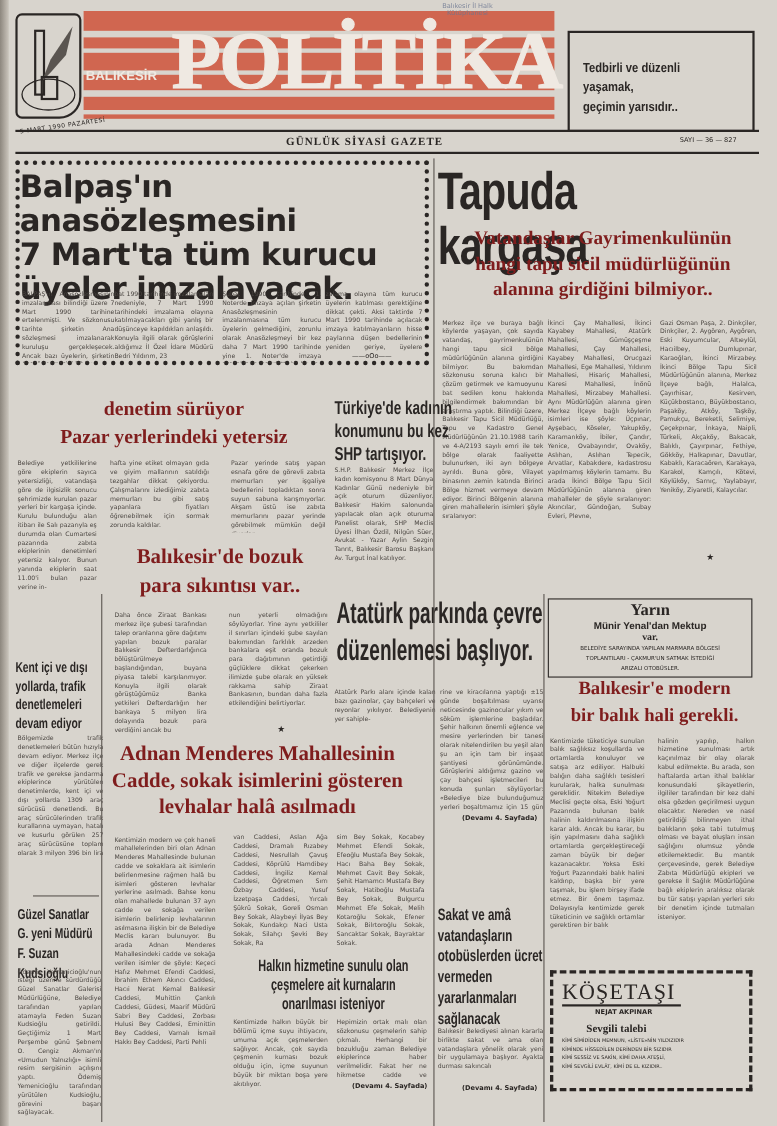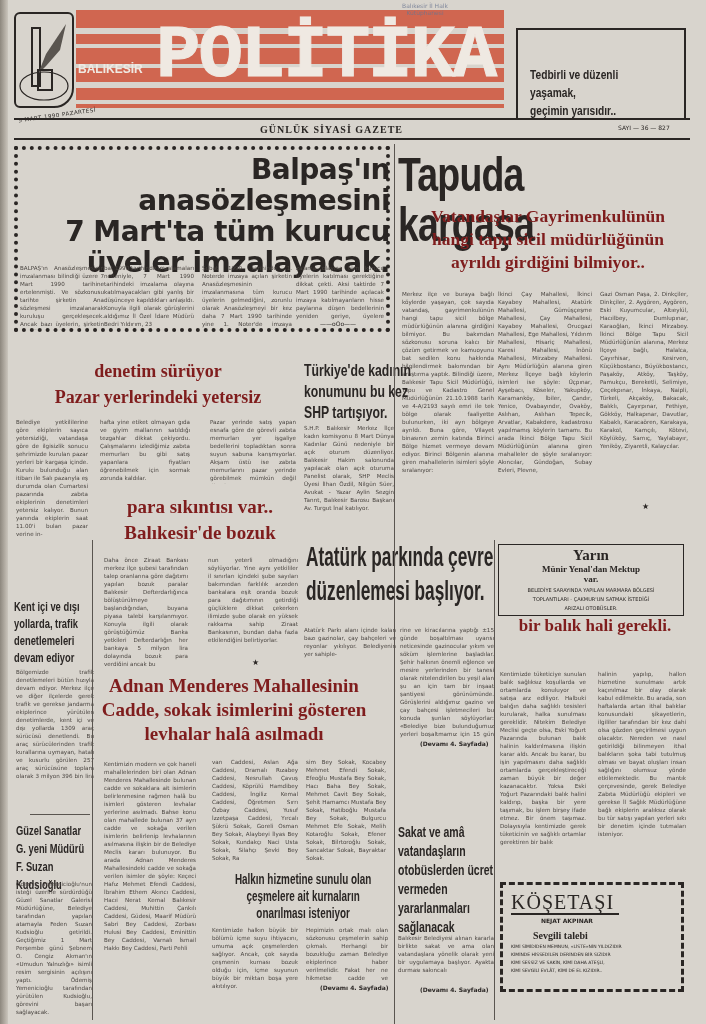--- a/index.html
+++ b/index.html
@@ -4,31 +4,31 @@
 <style>
 *{box-sizing:border-box;margin:0;padding:0}
 html,body{width:706px;height:1024px;overflow:hidden;background:#cfcac2}
 body{position:relative;font-family:"DejaVu Sans",sans-serif;color:#2a2624}
 .page{position:absolute;left:8px;top:0;width:698px;height:1024px;background:#d8d4cd}
 .spine{position:absolute;left:0;top:0;width:10px;height:1024px;background:linear-gradient(90deg,#8d877e,#bcb6ad 60%,#d8d4cd)}
 .abs{position:absolute}
 .logo-box{left:14px;top:12px;width:60px;height:96px;border:2px solid #2a2624;border-radius:6px 6px 20px 6px}
 .masthead{left:76px;top:10px;width:428px;height:98px}
 .mast-bar{position:absolute;left:0;width:100%;background:#d06650}
-.mast-title{position:absolute;left:80px;top:6px;font-family:Liberation Mono, monospace;font-weight:900;font-size:74px;letter-spacing:-2px;color:#efe9e2;line-height:80px;-webkit-text-stroke:1px #efe9e2}
+.mast-title{position:absolute;left:80px;top:6px;font-family:Liberation Serif, serif;font-weight:900;font-size:74px;letter-spacing:-2px;color:#efe9e2;line-height:80px;-webkit-text-stroke:1px #efe9e2}
 .mast-city{position:absolute;left:2px;top:52px;font-family:"Liberation Sans",sans-serif;font-size:12px;color:#efe9e2;font-weight:bold}
 .stamp{left:385px;top:2px;font-size:6px;color:#6a7590;text-align:center;line-height:7px;opacity:.8}
-.motto-box{left:516px;top:28px;width:170px;height:92px;border:2px solid #2a2624;padding:36px 12px}
+.motto-box{left:516px;top:28px;width:170px;height:92px;border:2px solid #2a2624;padding:22px 12px}
 .motto{font-family:"Liberation Sans",sans-serif;font-weight:bold;font-size:12px;line-height:18px;transform:scaleX(.85);transform-origin:left}
 .dateline{left:18px;top:112px;font-size:5.5px;transform:rotate(-8deg);letter-spacing:.5px}
 .subtitle{left:260px;top:124px;font-family:"Liberation Serif",serif;font-weight:900;font-size:10px;letter-spacing:1px}
 .issue{left:618px;top:124px;font-size:6px}
 .rule{position:absolute;background:#2a2624;height:2px}
 .dotted-box{left:14px;top:146px;width:376px;height:186px;border:4px dotted #2a2624}
-.h-balpas{left:18px;top:154px;width:372px;text-align:right;font-family:"DejaVu Sans",sans-serif;font-weight:bold;font-size:28px;line-height:31px;letter-spacing:-.5px}
+.h-balpas{left:18px;top:154px;width:372px;text-align:left;font-family:"DejaVu Sans",sans-serif;font-weight:bold;font-size:28px;line-height:31px;letter-spacing:-.5px}
 .col{position:absolute;font-size:5.6px;line-height:8px;color:#4a4541;text-align:justify;overflow:hidden}
 .hd{position:absolute;font-family:"Liberation Serif",serif;font-weight:900;color:#7f1d1d;text-align:center}
 .hd-cond{position:absolute;font-family:"Liberation Sans",sans-serif;font-weight:bold;color:#2a2624;transform-origin:left top}
 .h-tapu{left:398px;top:150px;font-family:"Liberation Sans",sans-serif;font-weight:900;font-size:48px;letter-spacing:-1px;transform:scaleX(.78);transform-origin:left top;line-height:50px}
 .h-tapu-sub{left:398px;top:205px;width:300px;font-size:17.5px;line-height:23px}
 .yarin-box{left:498px;top:544px;width:186px;height:72px;border:1.5px solid #2a2624;text-align:center;padding-top:2px}
 .kose-box{left:500px;top:882px;width:184px;height:110px;border:3px dashed #2a2624;padding:6px 8px}
 .star{position:absolute;font-size:8px}
 .sep{position:absolute;height:1px;background:#5a5550}
 </style>
@@ -79,21 +79,21 @@
 <div class="col" style="left:20px;top:264px;width:84px;height:66px">BALPAŞ'ın Anasözleşmesinin imzalanması bilindiği üzere 7 Mart 1990 tarihine ertelenmişti. Ve sözkonusu tarihte şirketin Ana sözleşmesi imzalanarak kuruluşu gerçekleşecek. Ancak bazı üyelerin, şirketin Anasözleşmesini 23 Şu</div>
 <div class="col" style="left:104px;top:264px;width:90px;height:66px">bat 1990 tarihinde imzalamaları nedeniyle, 7 Mart 1990 tarihindeki imzalama olayına katılmayacakları gibi yanlış bir düşünceye kapıldıkları anlaşıldı. Konuyla ilgili olarak görüşlerini aldığımız İl Özel İdare Müdürü Bedri Yıldırım, 23</div>
 <div class="col" style="left:202px;top:264px;width:90px;height:66px">Şubat 1990 tarihinde 1. Noterde imzaya açılan şirketin Anasözleşmesinin imzalanmasına tüm kurucu üyelerin gelmediğini, zorunlu olarak Anasözleşmeyi bir kez daha 7 Mart 1990 tarihinde yine 1. Noter'de imzaya açacaklarını hatırlattı. Ve bu im-</div>
 <div class="col" style="left:296px;top:264px;width:88px;height:56px">zalama olayına tüm kurucu üyelerin katılması gerektiğine dikkat çekti. Aksi taktirde 7 Mart 1990 tarihinde açılacak imzaya katılmayanların hisse paylarına düşen bedellerinin yeniden geriye, üyelere ödeneceğini söyledi.</div>
 <div class="abs" style="left:320px;top:320px;font-size:6px">——oOo——</div>
 
 <div class="abs h-tapu">Tapuda kargaşa</div>
 <div class="hd h-tapu-sub">
   <div>Vatandaşlar Gayrimenkulünün</div>
   <div>hangi tapu sicil müdürlüğünün</div>
-  <div>ayrıldı girdiğini bilmiyor..</div>
+  <div>alanına girdiğini bilmiyor..</div>
 </div>
 <div class="col" style="left:402px;top:290px;width:92px;height:250px">Merkez ilçe ve buraya bağlı köylerde yaşayan, çok sayıda vatandaş, gayrimenkulünün hangi tapu sicil bölge müdürlüğünün alanına girdiğini bilmiyor. Bu bakımdan sözkonusu soruna kalıcı bir çözüm getirmek ve kamuoyunu bat sedilen konu hakkında bilgilendirmek bakımından bir araştırma yaptık. Bilindiği üzere, Balıkesir Tapu Sicil Müdürlüğü, Tapu ve Kadastro Genel Müdürlüğünün 21.10.1988 tarih ve 4-A/2193 sayılı emri ile tek bölge olarak faaliyette bulunurken, iki ayrı bölgeye ayrıldı. Buna göre, Vilayet binasının zemin katında Birinci Bölge hizmet vermeye devam ediyor. Birinci Bölgenin alanına giren mahallelerin isimleri şöyle sıralanıyor:</div>
 <div class="col" style="left:498px;top:290px;width:94px;height:250px">İkinci Çay Mahallesi, İkinci Kayabey Mahallesi, Atatürk Mahallesi, Gümüşçeşme Mahallesi, Çay Mahallesi, Kayabey Mahallesi, Orucgazi Mahallesi, Ege Mahallesi, Yıldırım Mahallesi, Hisariç Mahallesi, Karesi Mahallesi, İnönü Mahallesi, Mirzabey Mahallesi. Aynı Müdürlüğün alanına giren Merkez İlçeye bağlı köylerin isimleri ise şöyle: Üçpınar, Ayşebacı, Köseler, Yakupköy, Karamanköy, İbiler, Çandır, Yenice, Ovabayındır, Ovaköy, Aslıhan, Aslıhan Tepecik, Arvatlar, Kabakdere, kadastrosu yapılmamış köylerin tamamı. Bu arada İkinci Bölge Tapu Sicil Müdürlüğünün alanına giren mahalleler de şöyle sıralanıyor: Akıncılar, Gündoğan, Subay Evleri, Plevne,</div>
 <div class="col" style="left:600px;top:290px;width:88px;height:210px">Gazi Osman Paşa, 2. Dinkçiler, Dinkçiler, 2. Aygören, Aygören, Eski Kuyumcular, Altıeylül, Hacıilbey, Dumlupınar, Karaoğlan, İkinci Mirzabey. İkinci Bölge Tapu Sicil Müdürlüğünün alanına, Merkez İlçeye bağlı, Halalca, Çayırhisar, Kesirven, Küçükbostancı, Büyükbostancı, Paşaköy, Atköy, Taşköy, Pamukçu, Bereketli, Selimiye, Çeçekpınar, İnkaya, Naipli, Türkeli, Akçaköy, Bakacak, Balıklı, Çayırpınar, Fethiye, Gökköy, Halkapınar, Davutlar, Kabaklı, Karacaören, Karakaya, Karakol, Kamçılı, Kötevi, Köylüköy, Sarnıç, Yaylabayır, Yeniköy, Ziyaretli, Kalaycılar.</div>
 <div class="star" style="left:642px;top:502px">★</div>
 
 <div class="hd" style="left:20px;top:358px;width:276px;font-size:18px;line-height:26px">
   <div>denetim sürüyor</div>
   <div>Pazar yerlerindeki yetersiz</div>
 </div>
@@ -102,22 +102,22 @@
 <div class="col" style="left:210px;top:418px;width:86px;height:66px">Pazar yerinde satış yapan esnafa göre de görevli zabıta memurları yer işgaliye bedellerini topladıktan sonra suyun sabuna karışmıyorlar. Akşam üstü ise zabıta memurlarını pazar yerinde görebilmek mümkün değil diyorlar.</div>
 
 <div class="hd-cond" style="left:304px;top:360px;font-size:17px;line-height:21px;transform:scaleX(.72)">
   <div>Türkiye'de kadının</div>
   <div>konumunu bu kez</div>
   <div>SHP tartışıyor.</div>
 </div>
 <div class="col" style="left:304px;top:424px;width:90px;height:106px">S.H.P. Balıkesir Merkez İlçe kadın komisyonu 8 Mart Dünya Kadınlar Günü nedeniyle bir açık oturum düzenliyor. Balıkesir Hakim salonunda yapılacak olan açık oturuma Panelist olarak, SHP Meclis Üyesi İlhan Özdil, Nilgün Süer, Avukat - Yazar Aylin Sezgin Tanrıt, Balıkesir Barosu Başkanı Av. Turgut İnal katılıyor.</div>
 
 <div class="hd" style="left:100px;top:494px;width:200px;font-size:19px;line-height:26px">
+  <div>Balıkesir'de bozuk</div>
   <div>para sıkıntısı var..</div>
-  <div>Balıkesir'de bozuk</div>
 </div>
 <div class="col" style="left:104px;top:556px;width:84px;height:110px">Daha önce Ziraat Bankası merkez ilçe şubesi tarafından talep oranlarına göre dağıtımı yapılan bozuk paralar Balıkesir Defterdarlığınca bölüştürülmeye başlandığından, buyana piyasa talebi karşılanmıyor. Konuyla ilgili olarak görüştüğümüz Banka yetkileri Defterdarlığın her bankaya 5 milyon lira dolayında bozuk para verdiğini ancak bu</div>
 <div class="col" style="left:208px;top:556px;width:90px;height:100px">nun yeterli olmadığını söylüyorlar. Yine aynı yetkililer il sınırları içindeki şube sayıları bakımından farklılık arzeden bankalara eşit oranda bozuk para dağıtımının getirdiği güçlüklere dikkat çekerken ilimizde şube olarak en yüksek rakkama sahip Ziraat Bankasının, bundan daha fazla etkilendiğini belirtiyorlar.</div>
 <div class="star" style="left:252px;top:658px">★</div>
 
 <div class="hd-cond" style="left:14px;top:598px;width:100px;font-size:13px;line-height:17px;transform:scaleX(.72);white-space:normal">Kent içi ve dışı yollarda, trafik denetlemeleri devam ediyor</div>
 <div class="col" style="left:16px;top:668px;width:78px;height:112px">Bölgemizde trafik denetlemeleri bütün hızıyla devam ediyor. Merkez ilçe ve diğer ilçelerde gerek trafik ve gerekse jandarma ekiplerince yürütülen denetimlerde, kent içi ve dışı yollarda 1309 araç sürücüsü denetlendi. Bu araç sürücülerinden trafik kurallarına uymayan, hatalı ve kusurlu görülen 257 araç sürücüsüne toplam olarak 3 milyon 396 bin lira para cezası kesildi.</div>
 
 <div class="hd-cond" style="left:306px;top:540px;font-size:27px;line-height:34px;transform:scaleX(.64)">
   <div>Atatürk parkında çevre</div>
@@ -148,28 +148,29 @@
 <div class="col" style="left:212px;top:926px;width:86px;height:66px">Kentimizde halkın büyük bir bölümü içme suyu ihtiyacını, umuma açık çeşmelerden sağlıyor. Ancak, çok sayıda çeşmenin kurnası bozuk olduğu için, içme suyunun büyük bir miktarı boşa yere akıtılıyor.</div>
 <div class="col" style="left:306px;top:926px;width:82px;height:56px">Hepimizin ortak malı olan sözkonusu çeşmelerin sahip çıkmalı. Herhangi bir bozukluğu zaman Belediye ekiplerince haber verilmelidir. Fakat her ne hikmetse cadde ve sokaklarımızda yer</div>
 <div class="abs" style="left:320px;top:984px;font-size:6px;font-weight:bold">(Devamı 4. Sayfada)</div>
 
 <div class="hd-cond" style="left:398px;top:822px;width:140px;font-size:15px;line-height:19px;transform:scaleX(.7)">Sakat ve amâ vatandaşların otobüslerden ücret vermeden yararlanmaları sağlanacak</div>
 <div class="col" style="left:398px;top:934px;width:96px;height:48px">Balıkesir Belediyesi alınan kararla birlikte sakat ve ama olan vatandaşlara yönelik olarak yeni bir uygulamaya başlıyor. Ayakta durması sakıncalı</div>
 <div class="abs" style="left:420px;top:986px;font-size:6px;font-weight:bold">(Devamı 4. Sayfada)</div>
 
 <div class="abs yarin-box">
   <div style="font-family:'Liberation Serif',serif;font-weight:700;font-size:15px">Yarın</div>
-  <div style="font-family:Liberation Serif, serif;font-weight:900;font-size:9px">Münir Yenal'dan Mektup</div>
+  <div style="font-family:Liberation Sans, sans-serif;font-weight:900;font-size:9px">Münir Yenal'dan Mektup</div>
   <div style="font-family:'Liberation Serif',serif;font-weight:900;font-size:9px">var.</div>
   <div style="font-size:5px;margin-top:3px">BELEDİYE SARAYINDA YAPILAN MARMARA BÖLGESİ</div>
   <div style="font-size:5px;margin-top:3px">TOPLANTILARI - ÇAKMUR'UN SATMAK İSTEDİĞİ</div>
   <div style="font-size:5px;margin-top:3px">ARIZALI OTOBÜSLER.</div>
 </div>
 
 <div class="hd" style="left:496px;top:614px;width:198px;font-size:17px;line-height:24px">
+  <div>Balıkesir'e modern</div>
   <div>bir balık hali gerekli.</div>
 </div>
 <div class="col" style="left:500px;top:670px;width:86px;height:204px">Kentimizde tüketiciye sunulan balık sağlıksız koşullarda ve ortamlarda konuluyor ve satışa arz ediliyor. Halbuki balığın daha sağlıklı tesisleri kurularak, halka sunulması gereklidir. Nitekim Belediye Meclisi geçte olsa, Eski Yoğurt Pazarında bulunan balık halinin kaldırılmasına ilişkin karar aldı. Ancak bu karar, bu işin yapılmasını daha sağlıklı ortamlarda gerçekleştireceği zaman büyük bir değer kazanacaktır. Yoksa Eski Yoğurt Pazarındaki balık halini kaldırıp, başka bir yere taşımak, bu işlem birşey ifade etmez. Bir önem taşımaz. Dolayısıyla kentimizde gerek tüketicinin ve sağlıklı ortamlar gerektiren bir balık</div>
 <div class="col" style="left:598px;top:670px;width:88px;height:204px">halinin yapılıp, halkın hizmetine sunulması artık kaçınılmaz bir olay olarak kabul edilmekte. Bu arada, son haftalarda artan ithal balıklar konusundaki şikayetlerin, ilgililer tarafından bir kez dahi olsa gözden geçirilmesi uygun olacaktır. Nereden ve nasıl getirildiği bilinmeyen ithal balıkların şoka tabi tutulmuş olması ve bayat oluşları insan sağlığını olumsuz yönde etkilemektedir. Bu mantık çerçevesinde, gerek Belediye Zabıta Müdürlüğü ekipleri ve gerekse İl Sağlık Müdürlüğüne bağlı ekiplerin aralıksız olarak bu tür satışı yapılan yerleri sıkı bir denetim içinde tutmaları isteniyor.</div>
 
 <div class="abs kose-box">
   <div style="font-family:Liberation Serif, serif;font-size:20px;letter-spacing:1px;border-bottom:2px solid #2a2624;width:108px;line-height:22px">KÖŞETAŞI</div>
   <div style="font-size:6px;font-weight:bold;margin-left:30px;margin-top:2px">NEJAT AKPINAR</div>
   <div style="font-family:'Liberation Serif',serif;font-weight:900;font-size:10px;margin-left:22px;margin-top:6px">Sevgili talebi</div>
   <div style="font-size:4.5px;margin-top:2px;line-height:8px">KİMİ SİMİDİDEN MEMNUN, «LİSTE»NİN YILDIZIDIR</div>

